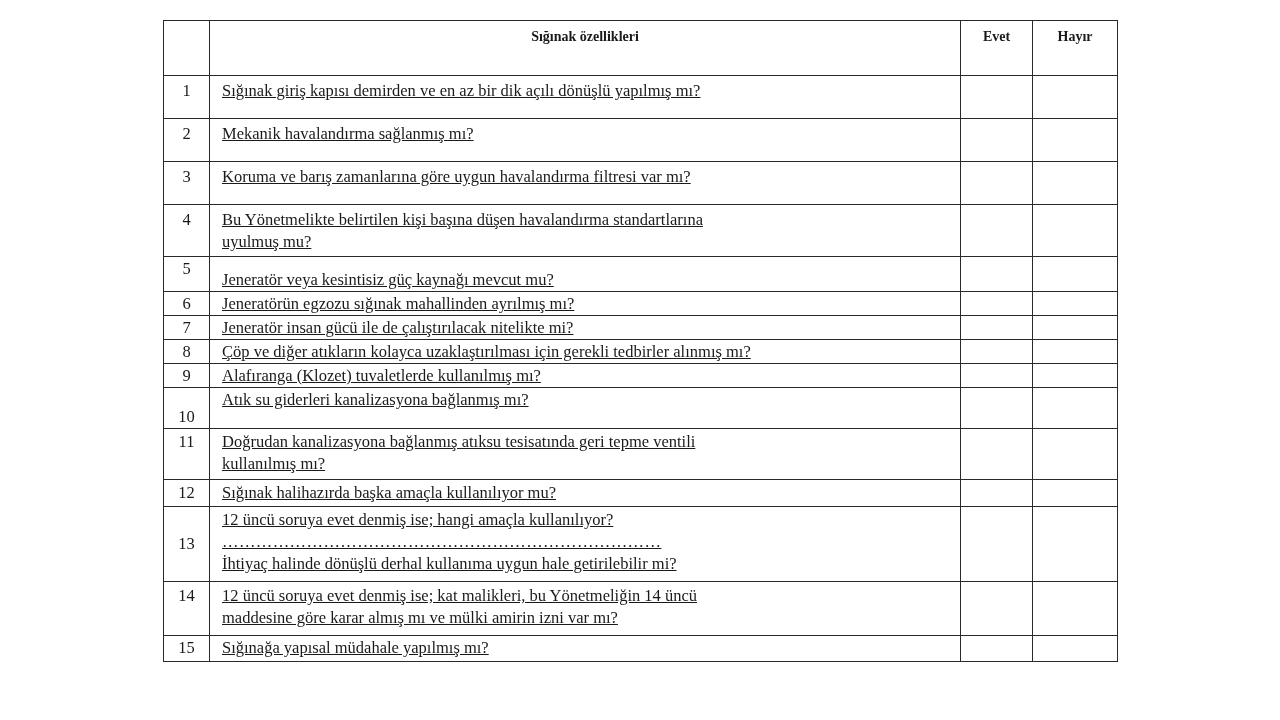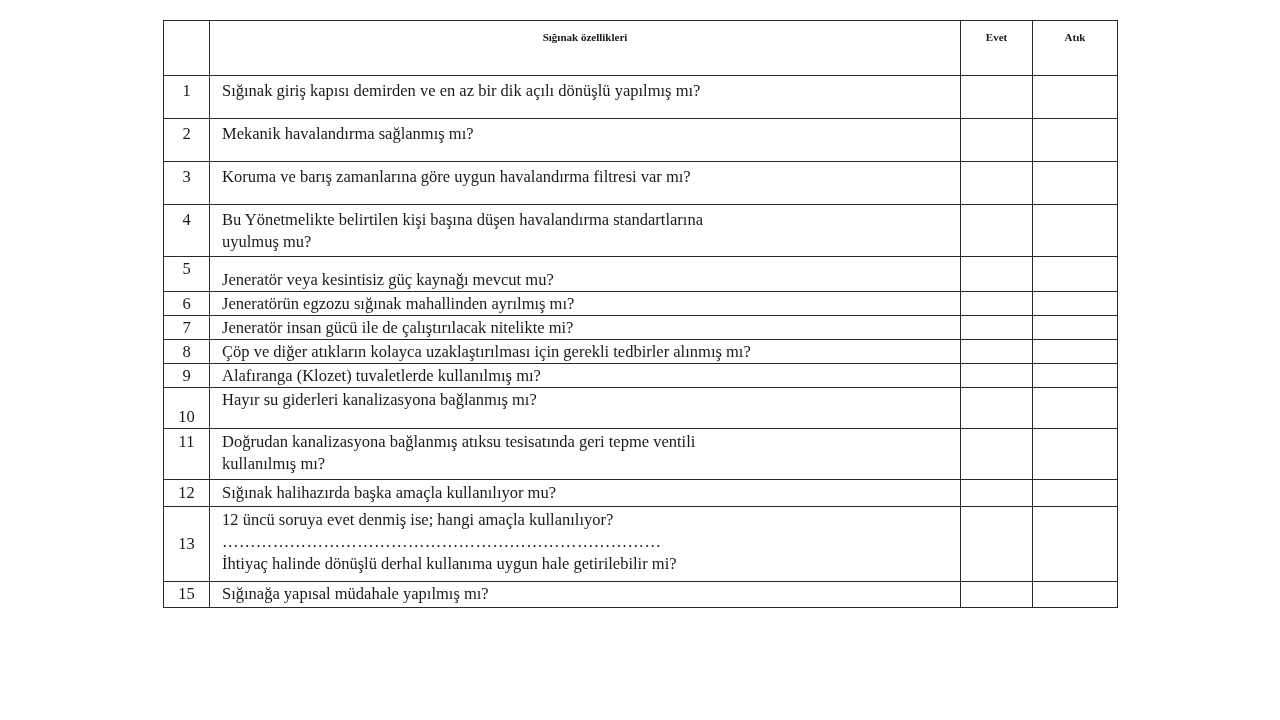--- a/index.html
+++ b/index.html
@@ -2,27 +2,27 @@
 <html><head>
   <meta charset="utf-8">
   <style>
     html, body { margin: 0; padding: 0; background: #ffffff; }
     body { width: 1280px; height: 720px; position: relative; overflow: hidden;
            font-family: "Liberation Serif", "DejaVu Serif", serif; color: #1a1a1a; }
     .sheet { position: absolute; left: 163px; top: 20px; width: 954px; height: 682px; }
     table { border-collapse: collapse; table-layout: fixed; width: 954px; }
     td, th { border: 1.3px solid #2a2a2a; padding: 0; vertical-align: top;
              font-size: 16.5px; line-height: 22px; }
-    th { font-weight: bold; text-align: center; padding-top: 5px; font-size: 11px; }
+    th { font-weight: bold; text-align: center; padding-top: 5px; font-size: 14px; }
     col.c-no { width: 46px; }
     col.c-q { width: 751px; }
     col.c-evet { width: 72px; }
     col.c-hayir { width: 85px; }
     td.no { text-align: center; padding-top: 4px; }
-    td.q { padding: 4px 0 0 12px; white-space: nowrap; }
+    td.q { padding: 4px 0 0 12px; white-space: nowrap; text-decoration: underline; }
     td.no.mid { vertical-align: middle; padding-top: 0; }
     td.q .line { display: block; height: 22px; }
     td.q .dots { letter-spacing: 0.4px; }
     td.box { background: #fff; }
   </style>
 </head>
 <body>
 
 <div class="sheet">
   <table>
@@ -30,21 +30,21 @@
       <col class="c-no">
         <col class="c-q">
         <col class="c-evet">
         <col class="c-hayir">
     </colgroup>
     <thead>
       <tr style="height:55px">
         <th></th>
         <th>Sığınak özellikleri</th>
         <th>Evet</th>
-        <th>Atık</th>
+        <th>Hayır</th>
       </tr>
     </thead>
     <tbody>
       <tr style="height:43px">
         <td class="no">1</td>
         <td class="q">
             <span class="line">Sığınak giriş kapısı demirden ve en az bir dik açılı dönüşlü yapılmış mı?</span>
           </td>
         <td class="box"></td>
         <td class="box"></td>
@@ -110,21 +110,21 @@
         <td class="no" style="padding-top:1px">9</td>
         <td class="q" style="padding-top:1px">
             <span class="line">Alafıranga (Klozet) tuvaletlerde kullanılmış mı?</span>
           </td>
         <td class="box"></td>
         <td class="box"></td>
       </tr>
       <tr style="height:24px">
         <td class="no" style="padding-top:18px">10</td>
         <td class="q" style="padding-top:1px">
-            <span class="line">Hayır su giderleri kanalizasyona bağlanmış mı?</span>
+            <span class="line">Atık su giderleri kanalizasyona bağlanmış mı?</span>
           </td>
         <td class="box"></td>
         <td class="box"></td>
       </tr>
       <tr style="height:51px">
         <td class="no" style="padding-top:2px">11</td>
         <td class="q" style="padding-top:2px">
             <span class="line">Doğrudan kanalizasyona bağlanmış atıksu tesisatında geri tepme ventili</span>
             <span class="line">kullanılmış mı?</span>
           </td>
@@ -142,20 +142,29 @@
       <tr style="height:75px">
         <td class="no mid">13</td>
         <td class="q" style="padding-top:2px">
             <span class="line">12 üncü soruya evet denmiş ise; hangi amaçla kullanılıyor?</span>
             <span class="line dots">……………………………………………………………………</span>
             <span class="line">İhtiyaç halinde dönüşlü derhal kullanıma uygun hale getirilebilir mi?</span>
           </td>
         <td class="box"></td>
         <td class="box"></td>
       </tr>
+      <tr style="height:54px">
+        <td class="no" style="padding-top:3px">14</td>
+        <td class="q" style="padding-top:3px">
+            <span class="line">12 üncü soruya evet denmiş ise; kat malikleri, bu Yönetmeliğin 14 üncü</span>
+            <span class="line">maddesine göre karar almış mı ve mülki amirin izni var mı?</span>
+          </td>
+        <td class="box"></td>
+        <td class="box"></td>
+      </tr>
       <tr style="height:26px">
         <td class="no" style="padding-top:1px">15</td>
         <td class="q" style="padding-top:1px">
             <span class="line">Sığınağa yapısal müdahale yapılmış mı?</span>
           </td>
         <td class="box"></td>
         <td class="box"></td>
       </tr>
     </tbody>
   </table>

